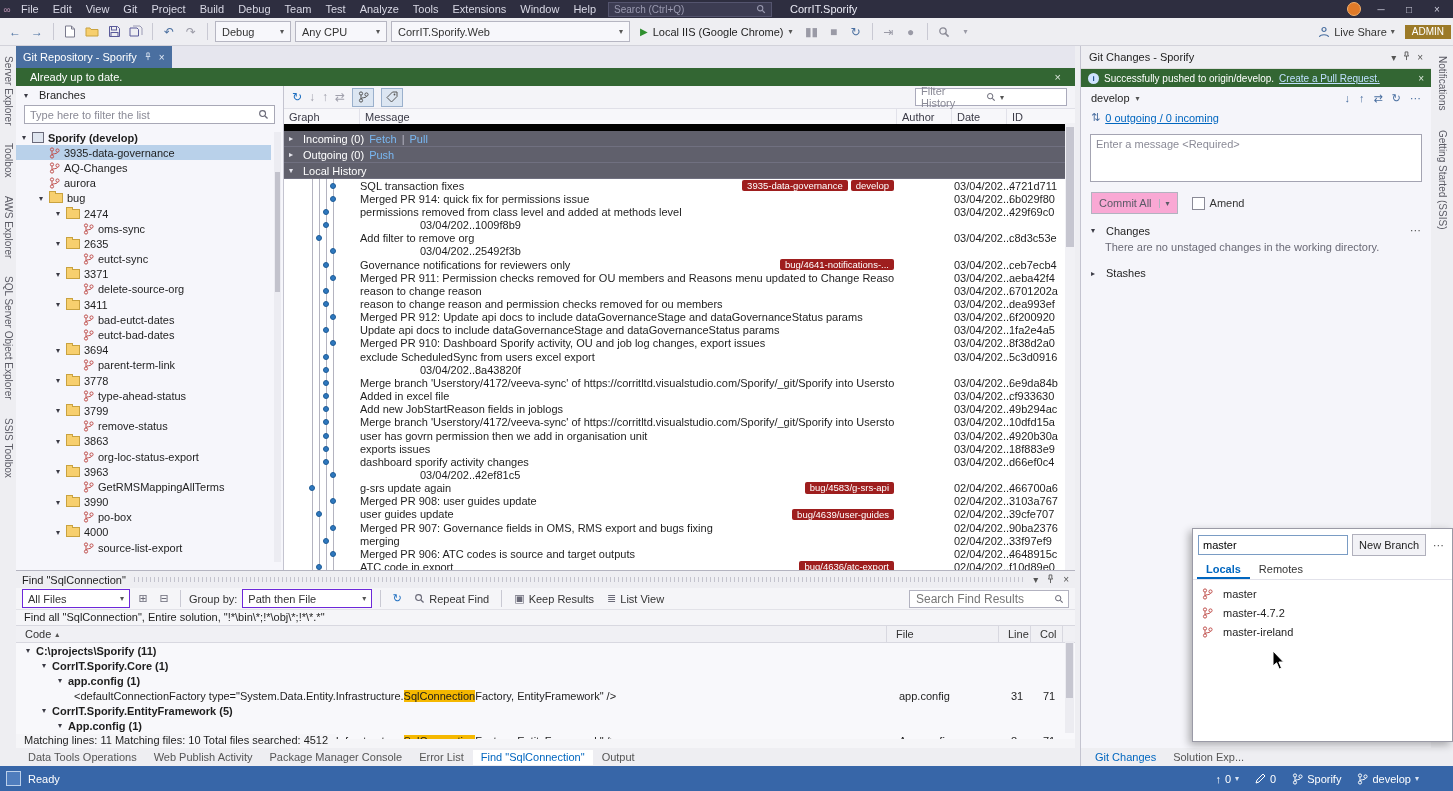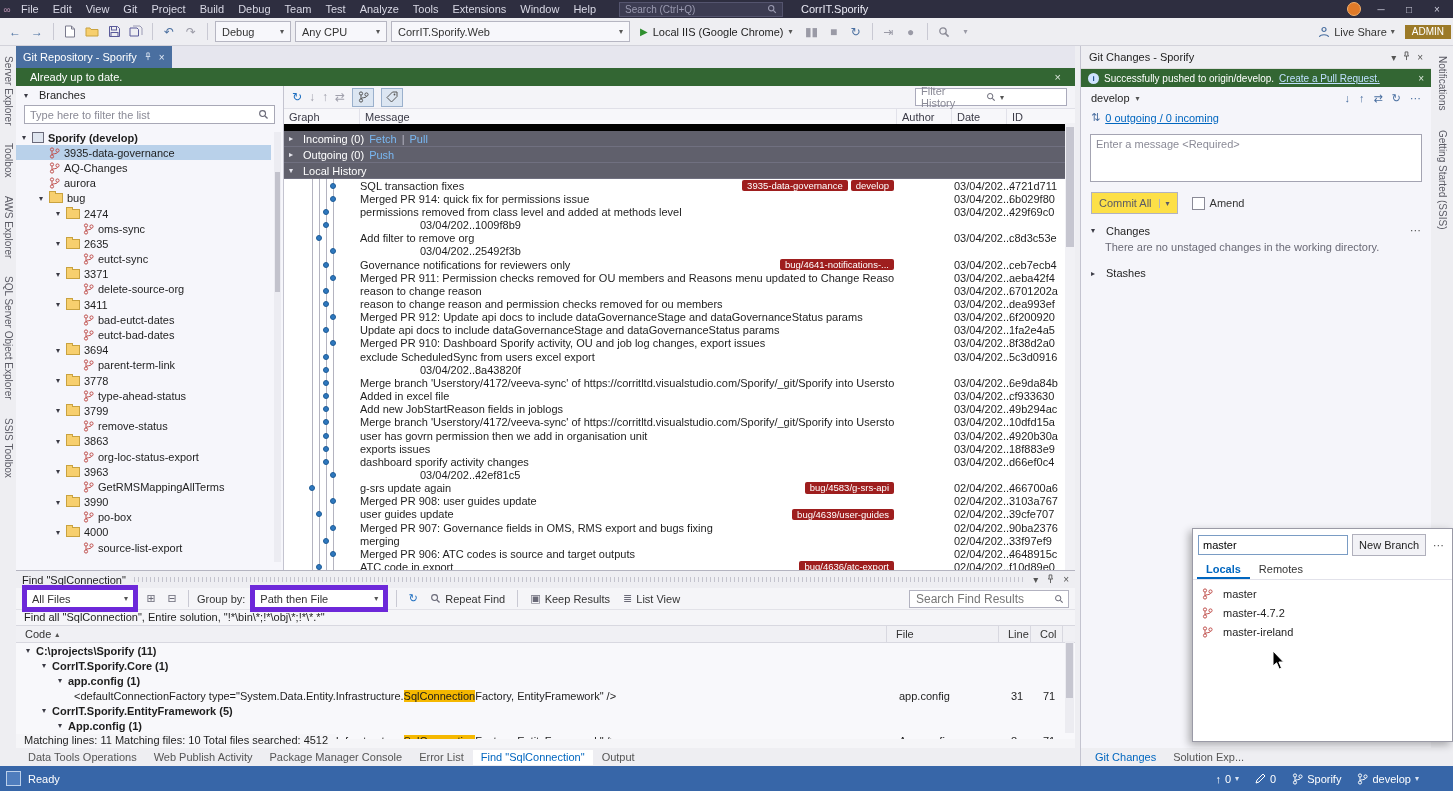--- a/index.html
+++ b/index.html
@@ -3,21 +3,21 @@
 <meta charset="utf-8">
 <style>
   html,body{margin:0;padding:0;background:#555;}
   #app{position:relative;width:1453px;height:791px;background:#eeeef2;overflow:hidden;
        font-family:"Liberation Sans","DejaVu Sans",sans-serif;font-size:11px;color:#1e1e1e;}
   
   .titlebar{position:absolute;left:0;top:0;width:100%;height:18px;background:#2e2e40;display:flex;align-items:center;color:#d8d8e4;}
   .vslogo{width:14px;text-align:center;color:#b48ead;font-size:10px;}
   .menu-item{padding:0 7px;line-height:18px;font-size:11px;cursor:default;}
   .tb-search{width:152px;height:13px;background:#3c3c52;border:1px solid #54546e;color:#9a9ab0;font-size:10px;
-             display:flex;align-items:center;padding:0 5px;margin-left:16px;}
+             display:flex;align-items:center;padding:0 5px;margin-left:5px;}
   .tb-search span{flex:1;}
   .tb-title{margin-left:18px;color:#eaeaf4;font-size:11px;}
   .tb-right{margin-left:auto;display:flex;align-items:center;gap:12px;padding-right:8px;}
   .avatar{width:12px;height:12px;border-radius:50%;background:#e07a28;border:1px solid #f0b070;}
   .winbtn{font-size:10px;color:#cfcfdd;width:16px;text-align:center;}
   
   .main-toolbar{position:absolute;left:0;top:18px;width:100%;height:27px;background:#eeeef2;border-bottom:1px solid #d2d2da;
                 display:flex;align-items:center;padding:0 6px;gap:4px;color:#555;}
   .tb-ico{width:18px;height:18px;display:flex;align-items:center;justify-content:center;font-size:12px;color:#4a6fa0;}
   .tb-ico.gray{color:#9a9aa6;}
@@ -93,21 +93,21 @@
   .gc-banner{height:18px;background:#336633;color:#fff;display:flex;align-items:center;gap:5px;padding:0 7px;font-size:10px;}
   .info-i{width:11px;height:11px;border-radius:50%;background:#cfe3ff;color:#1b4c86;font-size:8px;display:flex;align-items:center;justify-content:center;font-weight:bold;flex:0 0 11px;}
   .gc-banner .lnk{color:#bfe0ff;text-decoration:underline;}
   .gc-banner .bx{margin-left:auto;color:#e0eae0;}
   .gc-branchrow{height:22px;display:flex;align-items:center;gap:6px;padding:0 10px;color:#1e1e1e;}
   .gc-bico{margin-left:auto;display:flex;gap:9px;color:#4a6fa0;font-size:11px;}
   .gc-sync{padding:2px 10px 4px;display:flex;align-items:center;gap:5px;}
   .gc-sync a{color:#0066bf;text-decoration:underline;}
   .gc-msgbox{margin:6px 9px;height:40px;background:#fff;border:1px solid #a4a4b2;padding:3px 5px;color:#8a8a96;}
   .gc-commitrow{display:flex;align-items:center;gap:14px;padding:4px 10px;}
-  .commit-btn{height:20px;border:1px solid #b2b2c0;background:#fde047;color:#5a5a66;display:flex;align-items:center;padding:0 7px;gap:7px;}
+  .commit-btn{height:20px;border:1px solid #b2b2c0;background:#f9a8d4;color:#5a5a66;display:flex;align-items:center;padding:0 7px;gap:7px;}
   .chk{width:11px;height:11px;border:1px solid #8a8a96;background:#fff;display:inline-block;}
   .gc-section{display:flex;align-items:center;gap:5px;padding:6px 10px 2px;color:#1e1e1e;}
   .gc-section .dots{margin-left:auto;color:#555;}
   .gc-empty{padding:2px 10px 2px 24px;color:#6a6a76;}
   
   .branch-popup{position:absolute;left:1192px;top:528px;width:261px;height:214px;background:#fff;border:1px solid #9a9aa6;
                 box-shadow:-3px 3px 8px rgba(0,0,0,.3);z-index:10;box-sizing:border-box;}
   .bp-row1{display:flex;align-items:center;gap:4px;padding:5px 5px 4px;}
   .bp-input{flex:1;height:18px;border:1px solid #7a9cc4;font-size:11px;padding:0 4px;outline:none;min-width:0;
             font-family:"Liberation Sans","DejaVu Sans",sans-serif;}
@@ -116,21 +116,21 @@
   .bp-tabs{display:flex;border-bottom:1px solid #e2e2ea;padding:0 4px;}
   .ptab{padding:3px 9px 2px;color:#333;border-bottom:2px solid transparent;}
   .ptab.active{color:#0066bf;border-bottom-color:#0066bf;font-weight:bold;}
   .pitem{height:19px;display:flex;align-items:center;gap:6px;padding-left:9px;}
   
   .find-panel{position:absolute;left:16px;top:570px;width:1059px;height:178px;background:#f5f5f8;border-top:1px solid #b4b4c0;box-sizing:border-box;}
   .fp-header{height:17px;display:flex;align-items:center;padding:0 6px;background:#eeeef2;gap:8px;}
   .fp-drag{flex:1;height:5px;background:repeating-linear-gradient(90deg,#c4c4ce 0 1px,transparent 1px 4px);}
   .fp-hico{color:#555;font-size:10px;}
   .fp-toolbar{height:21px;display:flex;align-items:center;gap:5px;padding:0 6px;border-bottom:1px solid #e2e2e8;color:#333;}
-  .fdd{height:17px;background:#fff;border:5px solid #6d28d9;display:flex;align-items:center;gap:8px;padding:0 5px;}
+  .fdd{height:17px;background:#fff;border:1px solid #6d28d9;display:flex;align-items:center;gap:8px;padding:0 5px;}
   .f-ico{width:16px;height:16px;display:flex;align-items:center;justify-content:center;color:#6a6a78;}
   .f-cmd{display:flex;align-items:center;gap:4px;padding:0 4px;}
   .fp-search{margin-left:auto;width:150px;height:16px;background:#fff;border:1px solid #b2b2c0;display:flex;align-items:center;padding:0 4px;}
   .fp-search input{flex:1;border:none;outline:none;font-size:12px;color:#666;min-width:0;background:transparent;
                    font-family:"Liberation Sans","DejaVu Sans",sans-serif;}
   .fp-query{height:14px;padding:1px 8px 0;color:#1e1e1e;}
   .fp-thead{height:16px;display:flex;align-items:center;background:#f0f0f4;border-top:1px solid #d8d8e0;border-bottom:1px solid #d8d8e0;color:#333;}
   .fth{height:100%;display:flex;align-items:center;padding-left:9px;border-right:1px solid #d8d8e0;box-sizing:border-box;gap:4px;}
   .fth-code{flex:1;}.fth-file{width:112px;}.fth-line{width:32px;}.fth-col{width:32px;}.fth-last{width:12px;border-right:none;padding:0;}
   #find-rows{overflow:hidden;height:96px;background:#f8f8fb;}

